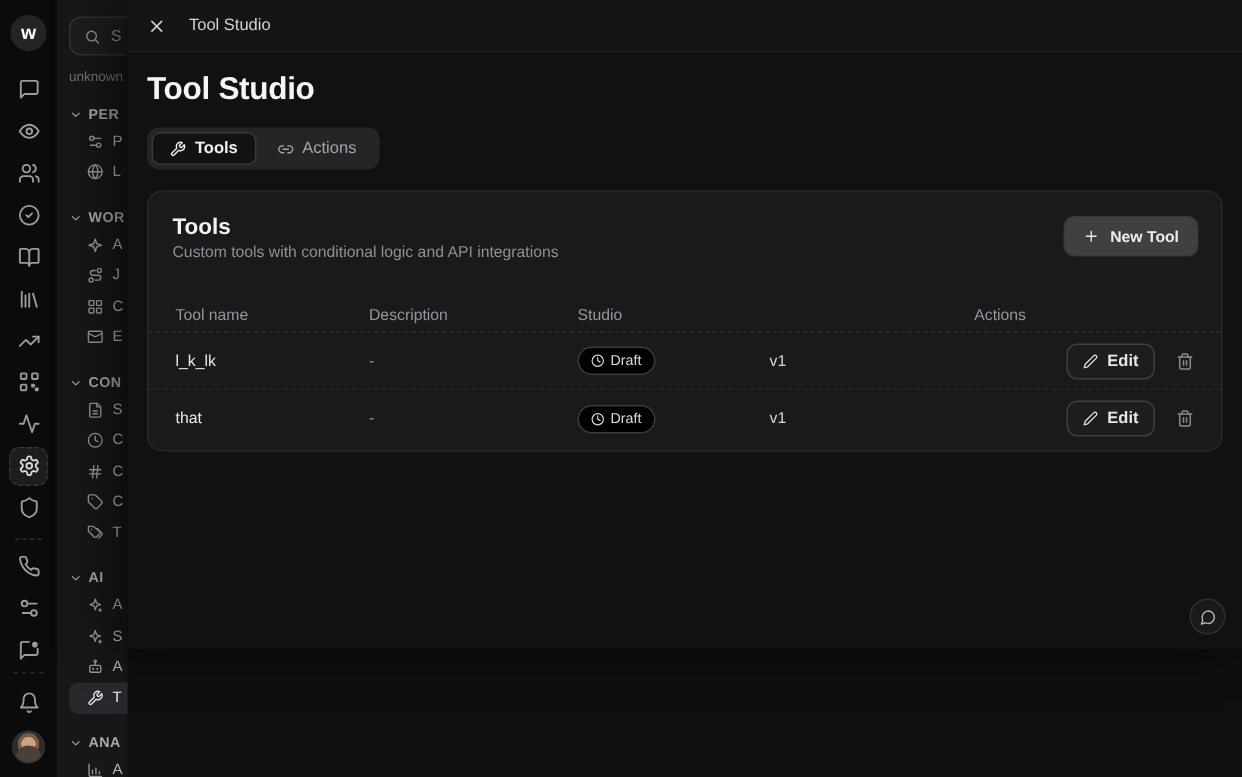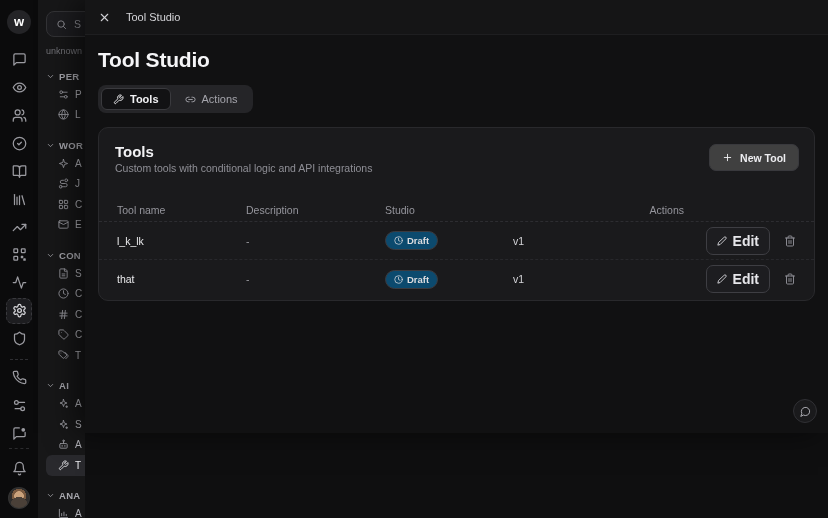--- a/index.html
+++ b/index.html
@@ -53,24 +53,24 @@
   .card-sub { padding:2px 16px 0; font-size:10.5px; color:#8f8f96; }
   .new-tool { position:absolute; top:16px; right:15px; display:flex; align-items:center; gap:7px; height:27px; padding:0 12px; background:#404040; border:1px solid #39393d; border-radius:7px; color:#ededf0; font-size:10.5px; font-weight:bold; }
 
   .tgrid { display:grid; grid-template-columns:129px 139px 128px 1fr 112px; align-items:center; padding:0 18px; }
   .thead { margin-top:24px; height:24px; border-bottom:1px dashed #2d2d31; font-size:10.5px; color:#95959c; }
   .thead .th-actions { text-align:right; }
   .trow { height:38px; font-size:10.5px; }
   .trow.bordered { border-bottom:1px dashed #28282c; }
   .cell-name { color:#eaeaec; font-weight:normal; }
   .cell-dash { color:#9a9aa0; }
-  .badge { display:inline-flex; align-items:center; gap:4px; padding:3px 8px; border:1px solid #3a3a3f; border-radius:999px; background:#0c4a6e; color:#dcdcdf; font-size:9.5px; font-weight:bold; }
+  .badge { display:inline-flex; align-items:center; gap:4px; padding:3px 8px; border:1px solid #3a3a3f; border-radius:999px; background:#000000; color:#dcdcdf; font-size:9.5px; font-weight:normal; }
   .cell-version { color:#d5d5d9; }
   .cell-actions { display:flex; align-items:center; justify-content:flex-end; gap:14px; }
-  .edit-btn { display:flex; align-items:center; gap:6px; padding:5px 10px; border:1px solid #3e3e43; border-radius:7px; color:#e6e6ea; font-size:14px; font-weight:bold; background:#1d1d20; }
+  .edit-btn { display:flex; align-items:center; gap:6px; padding:5px 10px; border:1px solid #3e3e43; border-radius:7px; color:#e6e6ea; font-size:11px; font-weight:bold; background:#1d1d20; }
   .trash-btn { color:#8a8a91; display:flex; }
 
   .fab { position:absolute; right:11px; bottom:10px; width:24px; height:24px; border-radius:50%; background:#1a1a1c; border:1px solid #303034; display:flex; align-items:center; justify-content:center; color:#b9b9bf; }
 </style>
 </head>
 <body>
 
 <div class="stage">
 
   <div class="rail">

